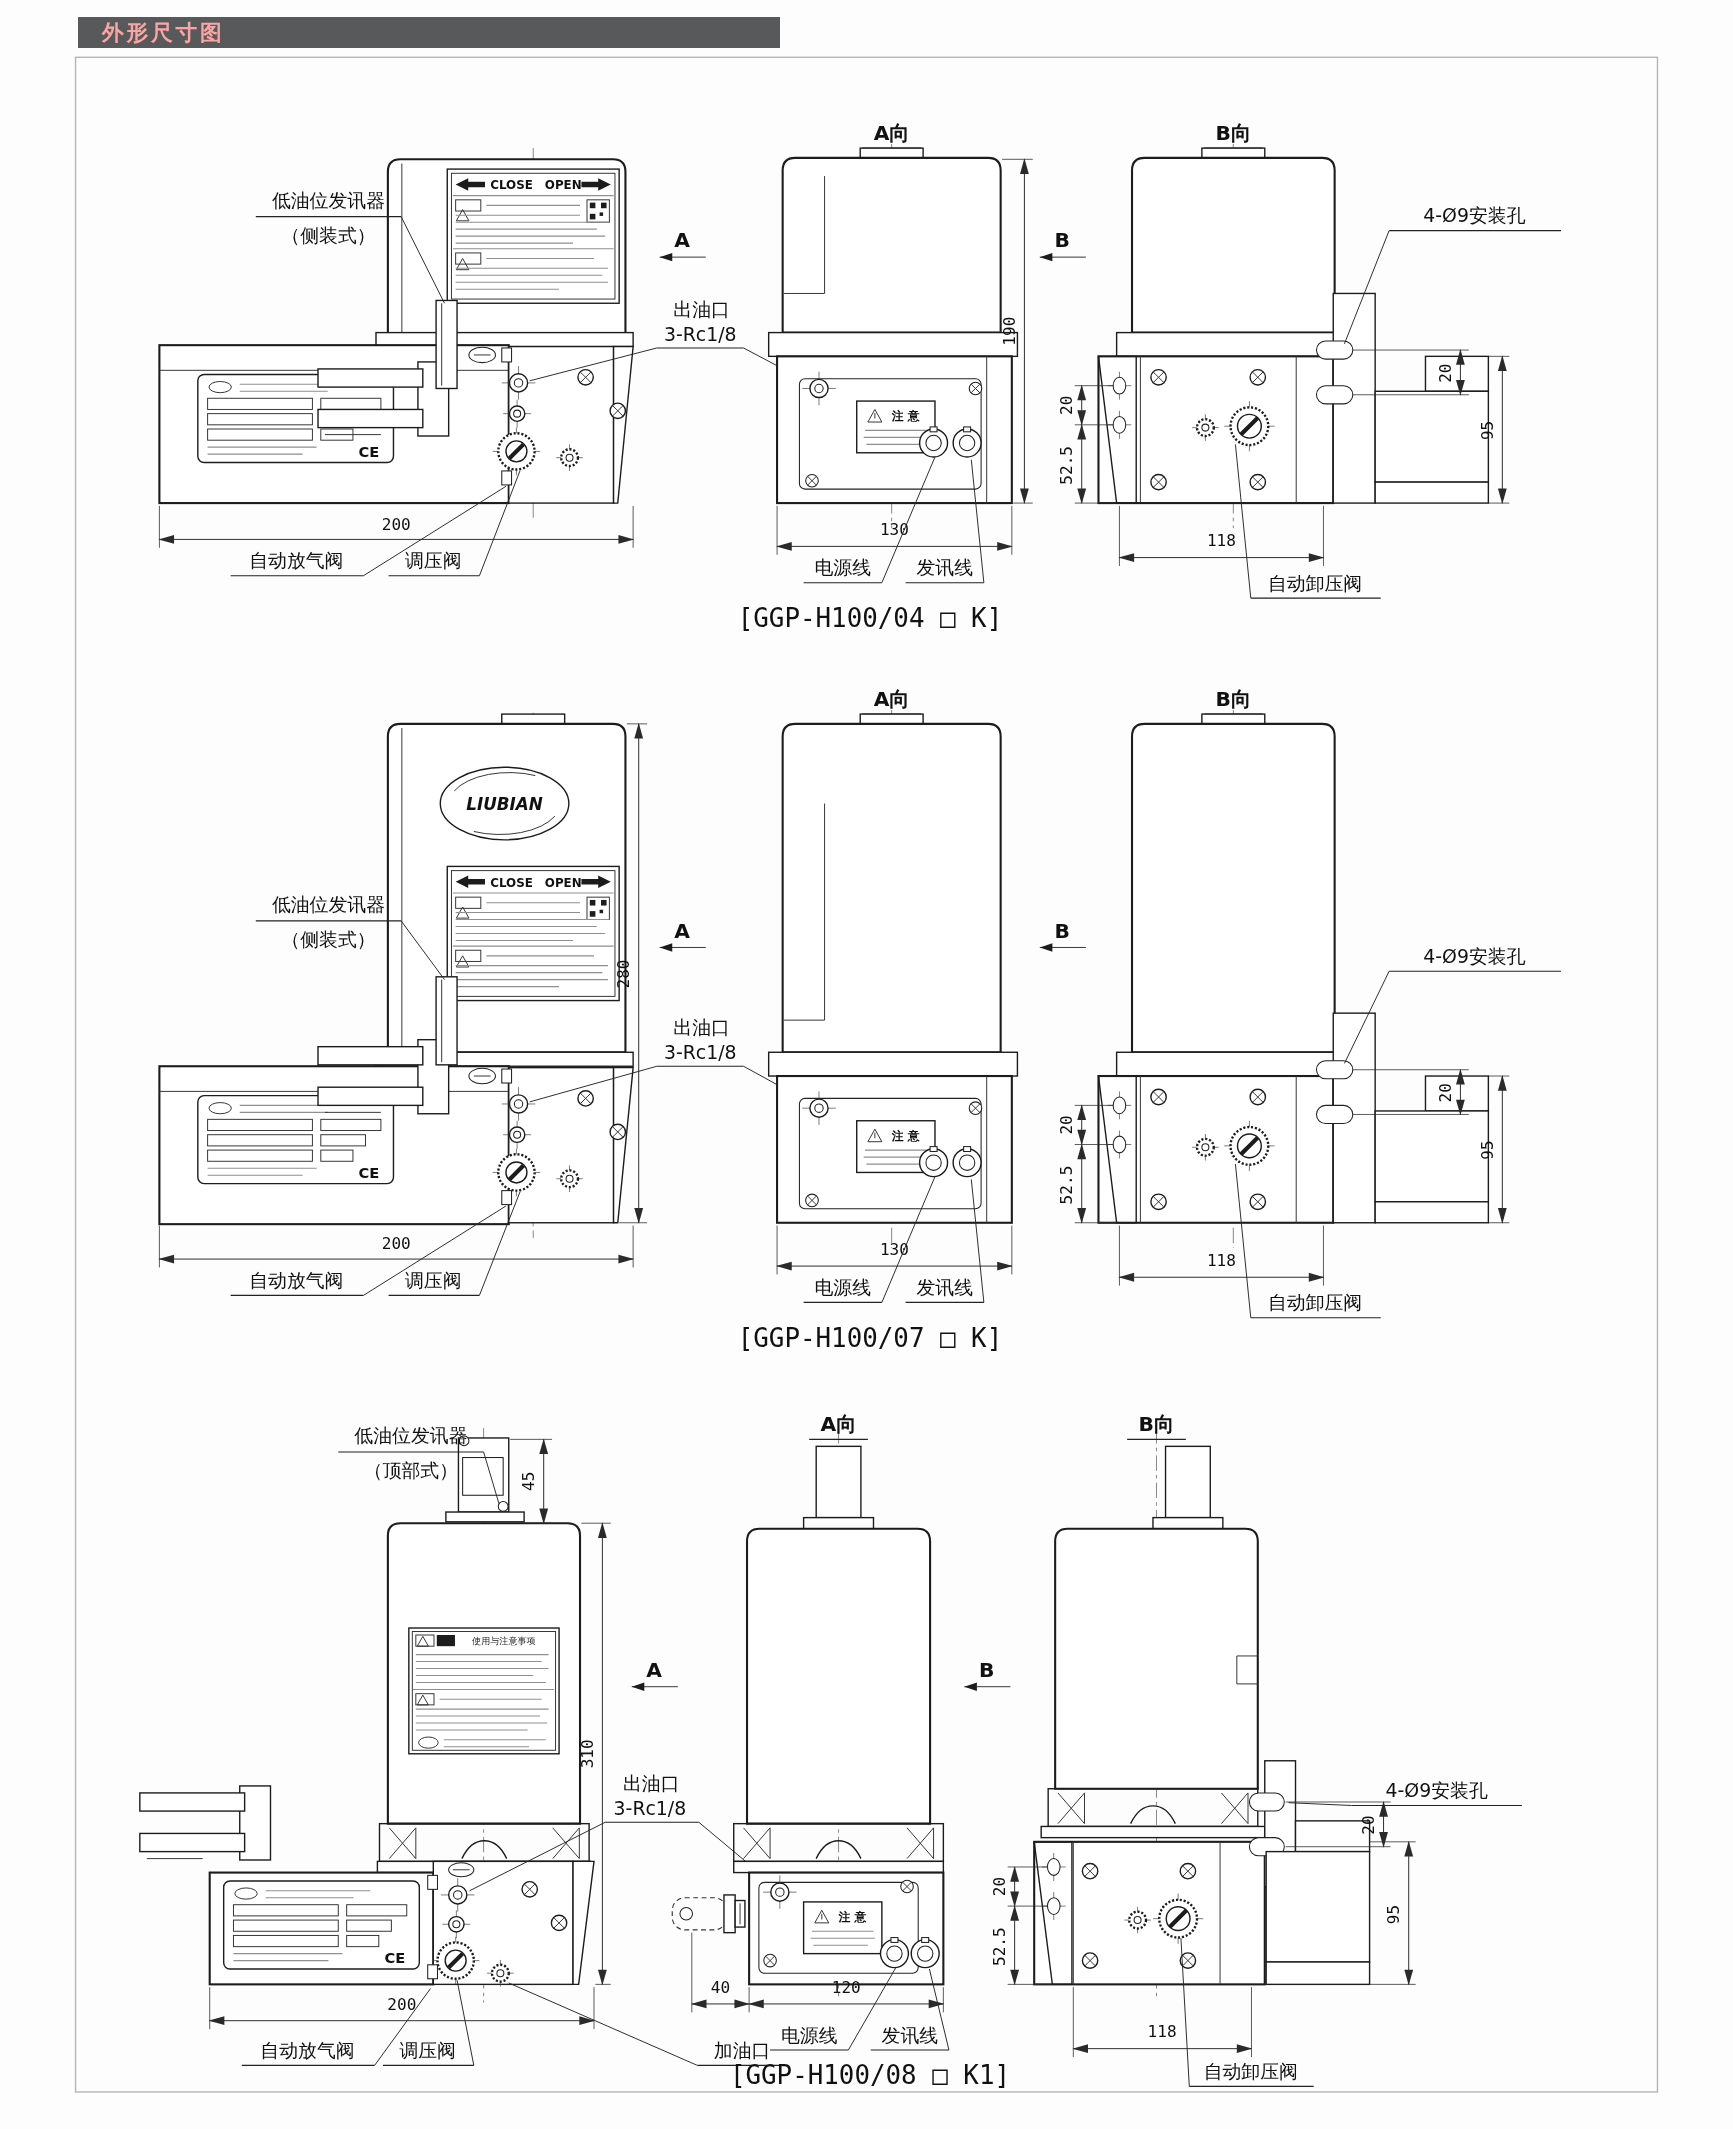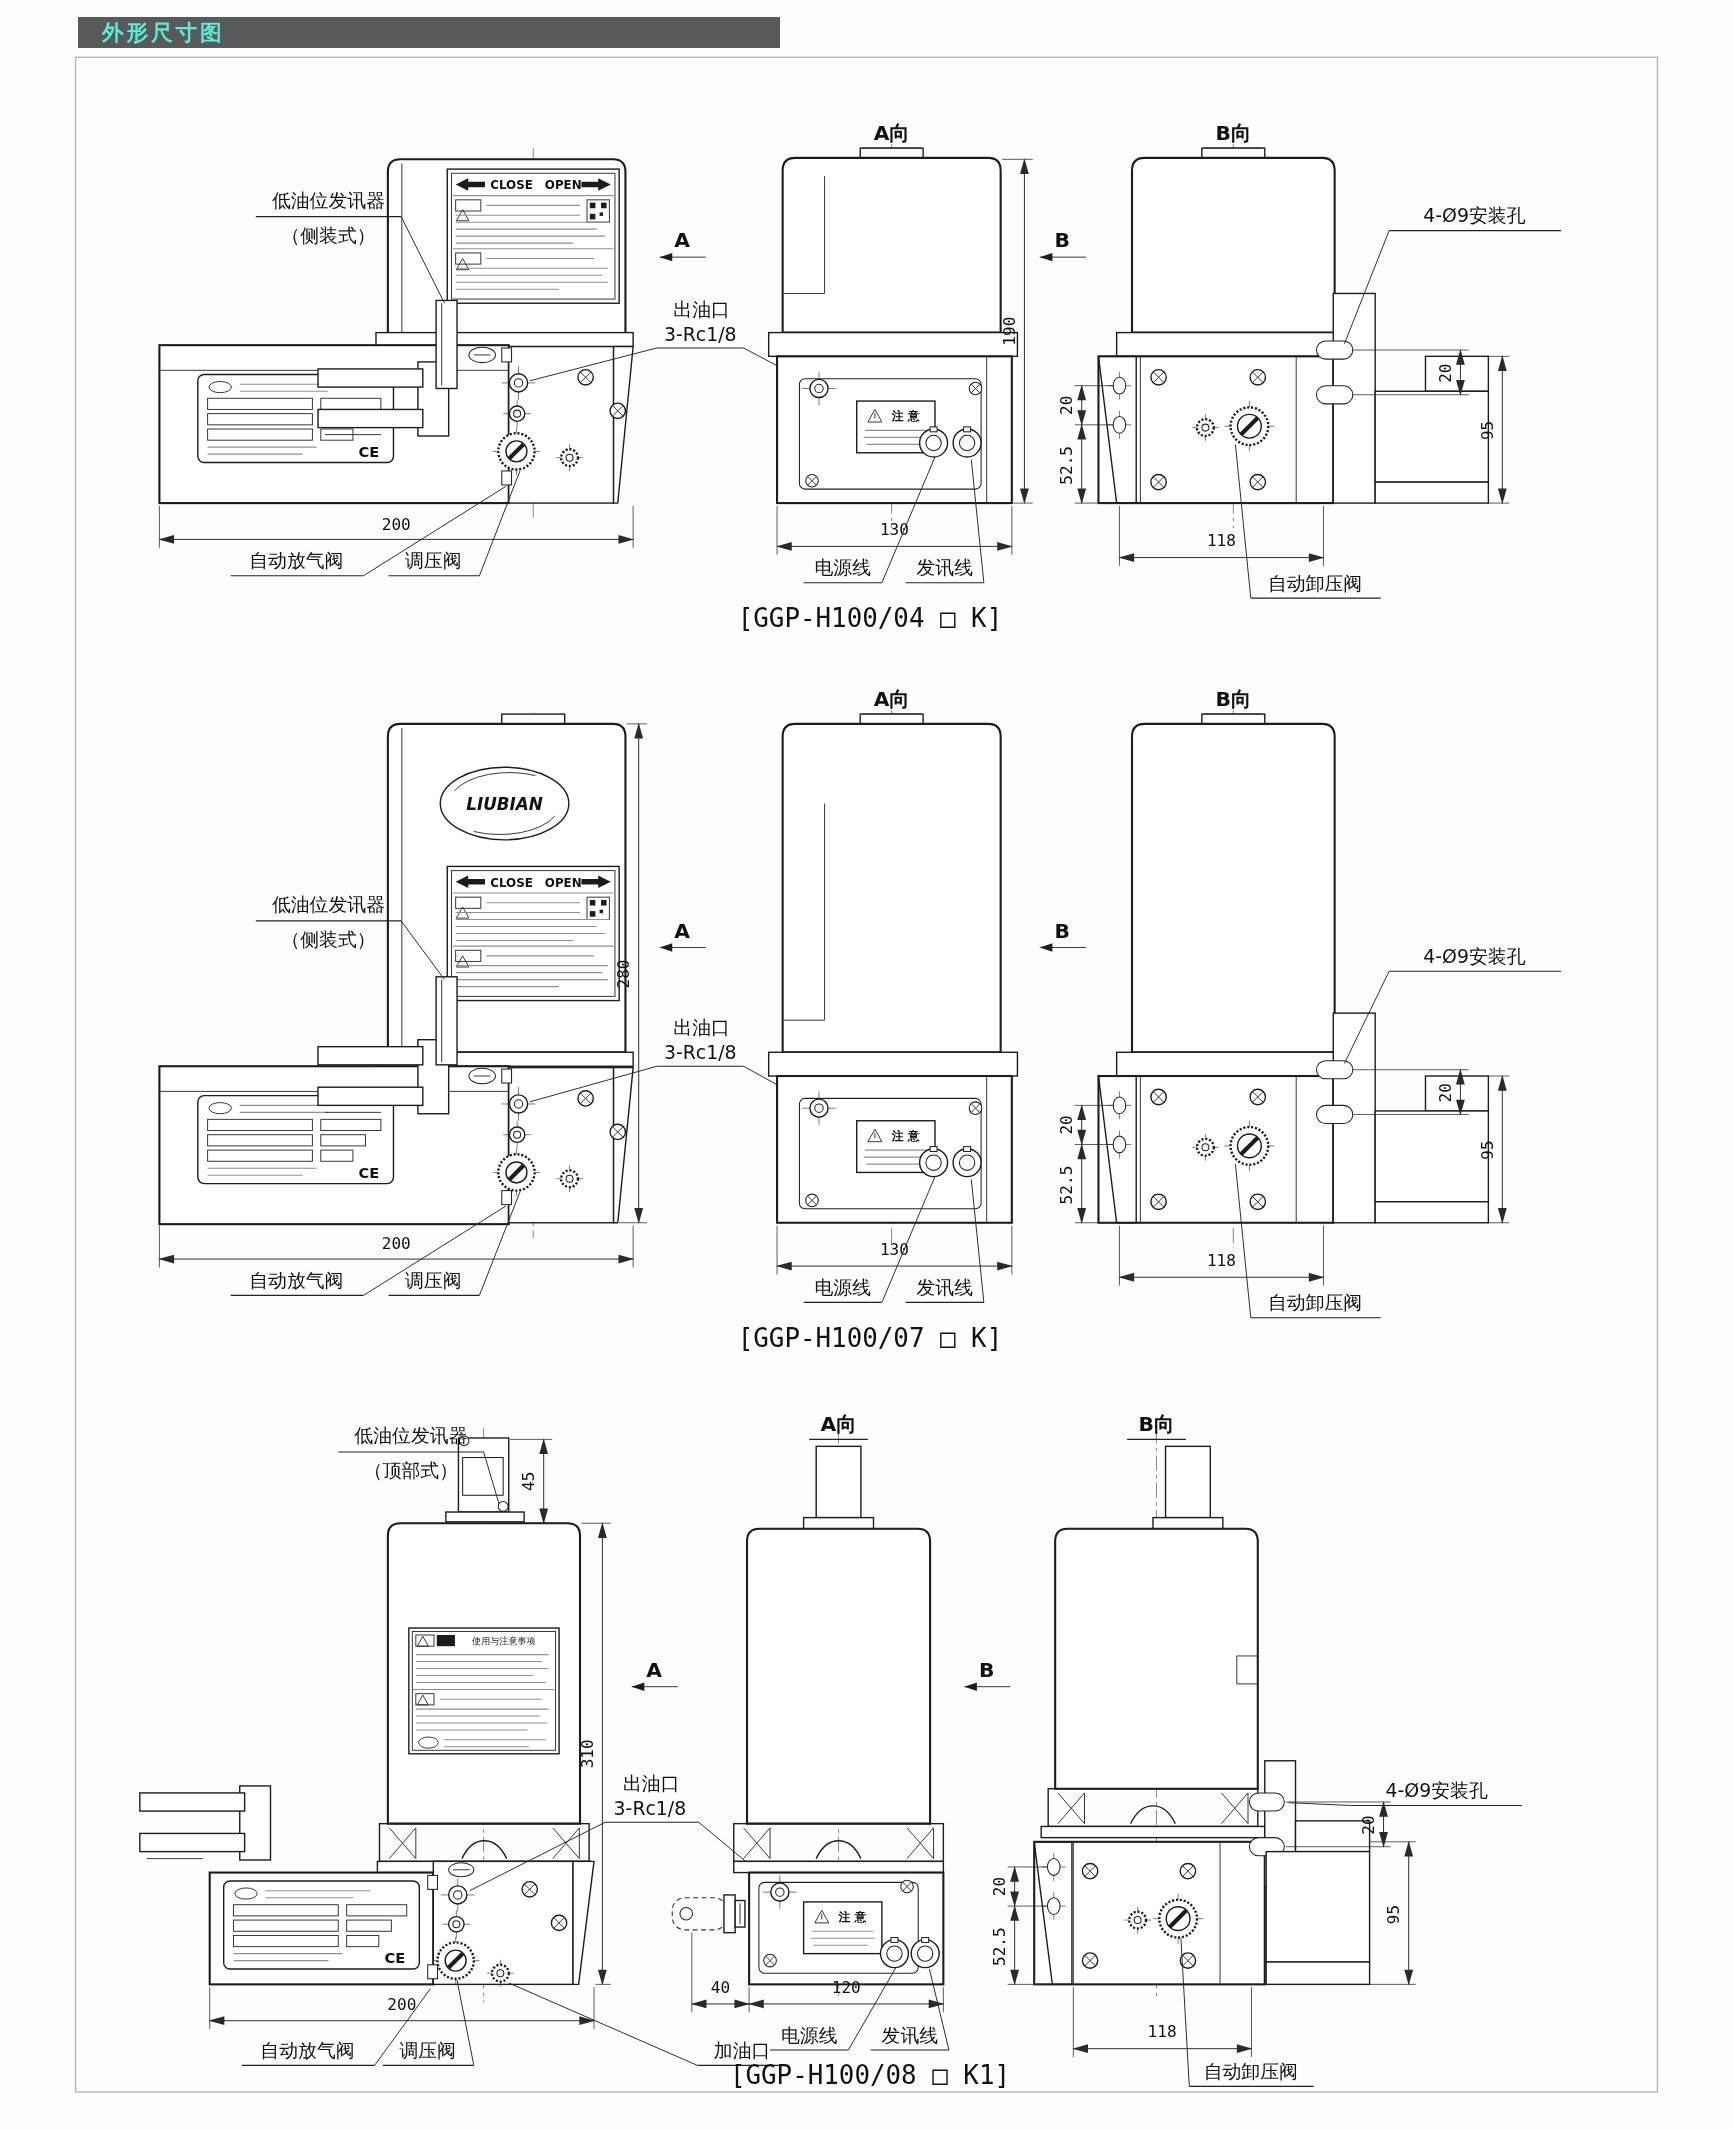--- a/index.html
+++ b/index.html
@@ -1,19 +1,19 @@
 <!DOCTYPE html>
 <html style="font-size:11.2px"><head>
 <meta charset="utf-8">
 <style>
   html,body{margin:0;padding:0;background:#fff;}
   .page{position:relative;width:1733px;height:2129px;background:#fdfdfd;overflow:hidden;
         font-family:"DejaVu Sans","Liberation Sans",sans-serif;}
   .header-bar{position:absolute;left:78px;top:17px;width:702px;height:31px;background:#58595b;
-        color:#5eead4;font-size:21.7px;font-weight:bold;line-height:31px;padding-left:24px;box-sizing:border-box;
+        color:#fca5a5;font-size:21.7px;font-weight:bold;line-height:31px;padding-left:24px;box-sizing:border-box;
         letter-spacing:2.8px;}
   svg{position:absolute;left:0;top:0;}
   .s2{fill:none;stroke:#1c1c1c;stroke-width:2}
   .s1{fill:none;stroke:#333;stroke-width:1.4}
   .w3{fill:#fff;stroke:#1c1c1c;stroke-width:3}
   .w2{fill:#fff;stroke:#1c1c1c;stroke-width:2}
   .w15{fill:#fff;stroke:#222;stroke-width:1.5}
   .gray{stroke:#8f8f8f;stroke-width:1.6}
   .cl{stroke:#555;stroke-width:1;stroke-dasharray:22 6 5 6;fill:none}
   .ch{stroke:#444;stroke-width:1;fill:none}

